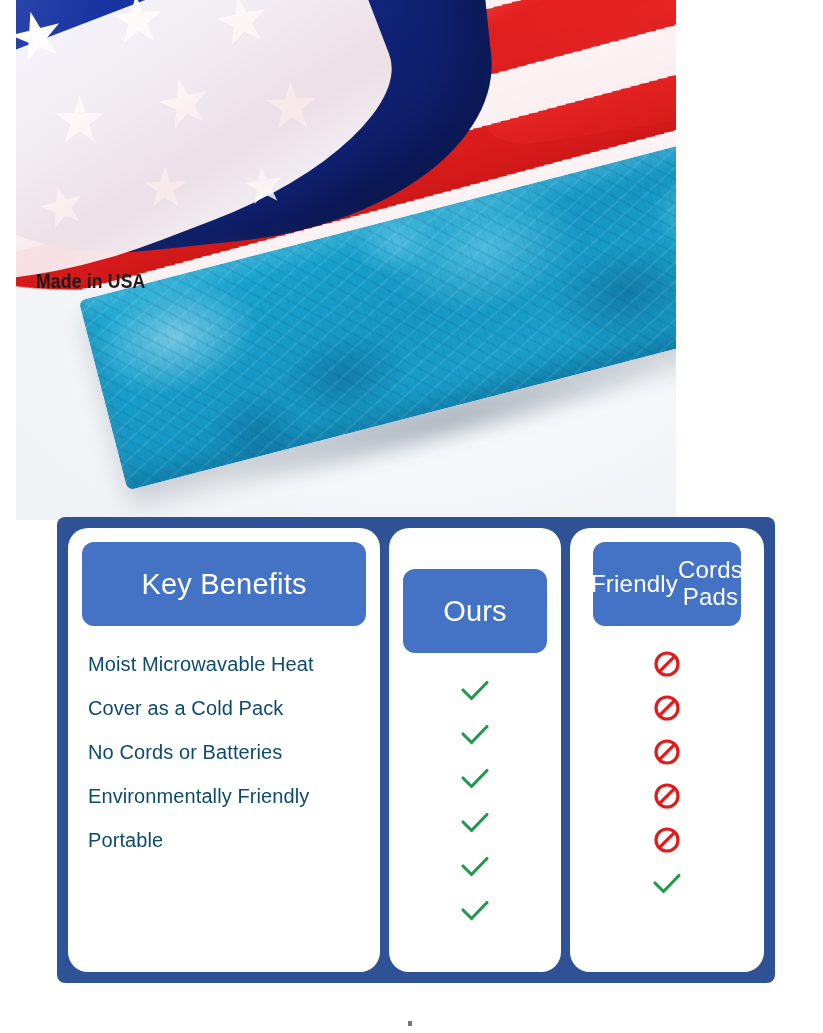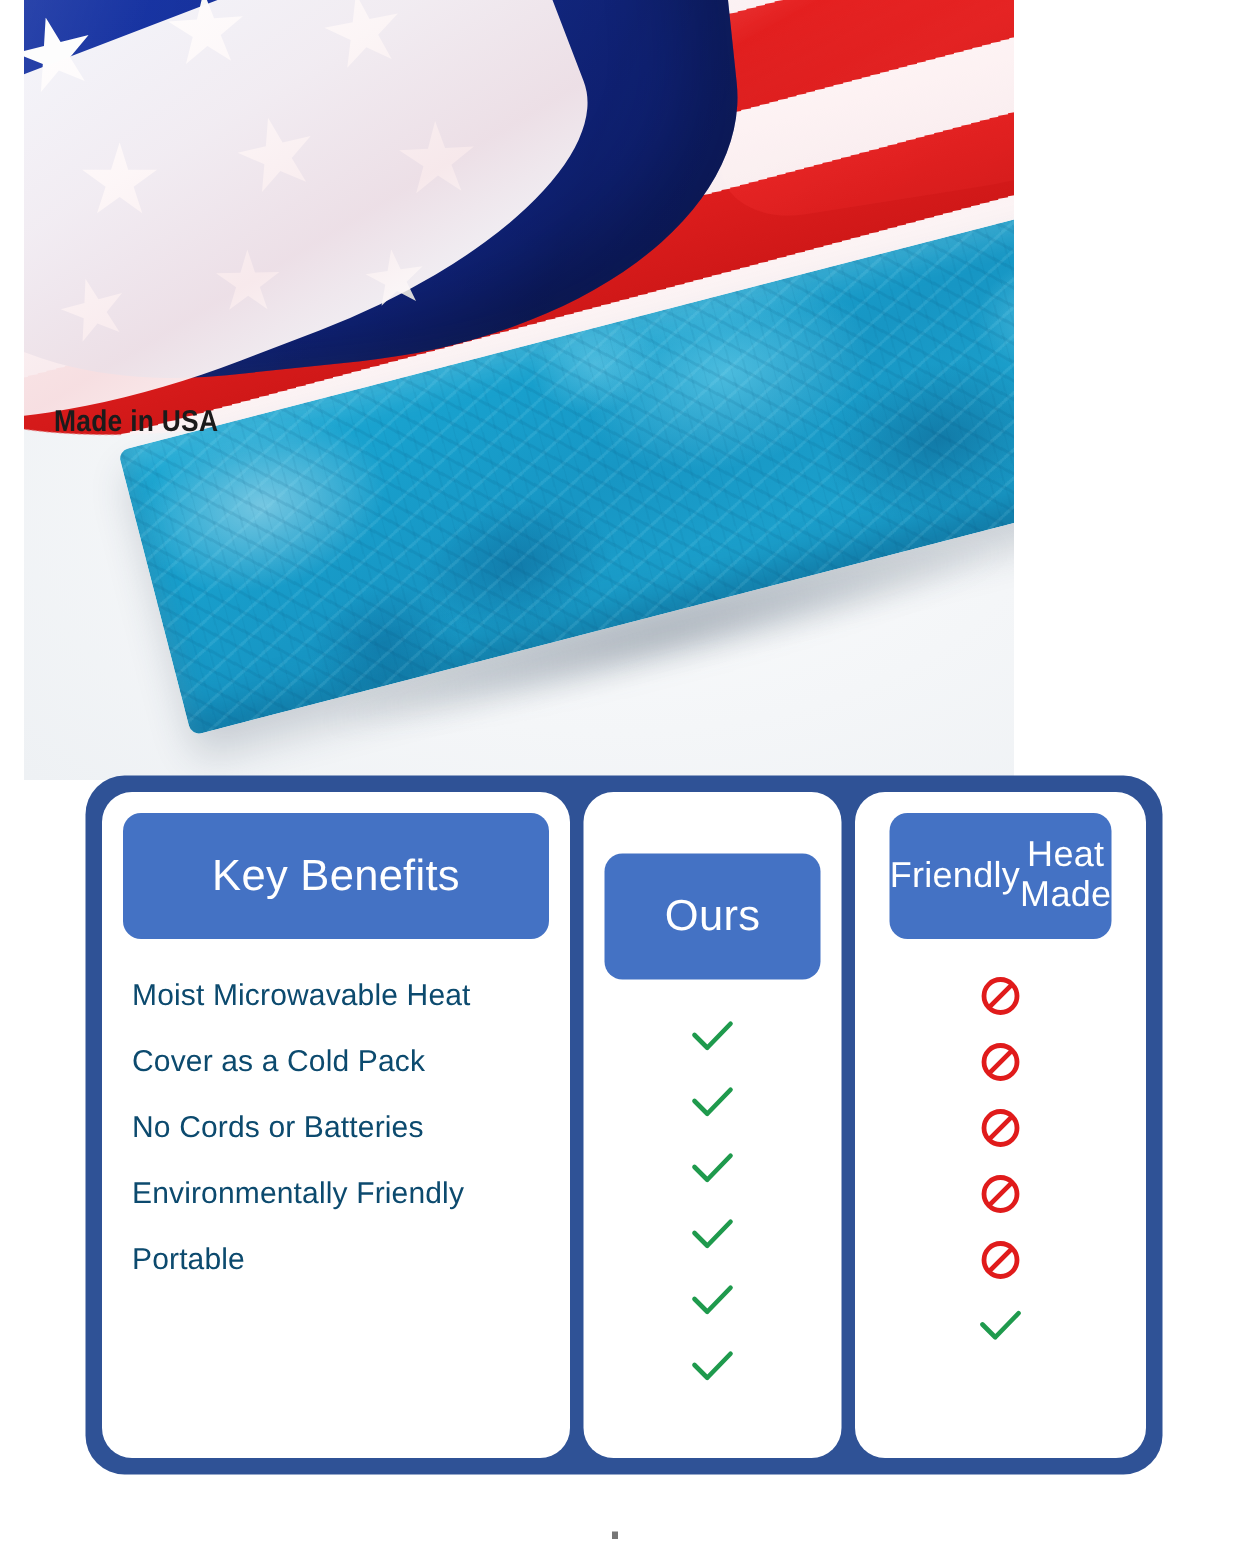--- a/index.html
+++ b/index.html
@@ -110,21 +110,21 @@
     position:absolute;left:20px;top:270px;
     font-family:"Liberation Sans","DejaVu Sans",sans-serif;
     font-weight:700;font-size:20px;letter-spacing:.2px;color:#1b1b1b;
     transform:scaleX(.88);transform-origin:left center;
     white-space:nowrap;
   }
 
   
   .table-panel{
     position:absolute;left:57px;top:517px;width:718px;height:466px;
-    background:#2f5296;border-radius:26px;
+    background:#2f5296;border-radius:8px;
     box-sizing:border-box;padding:11px;
     display:flex;gap:9px;
   }
   .col{
     background:#ffffff;border-radius:20px;
     display:flex;flex-direction:column;align-items:center;
     padding:14px 0 0 0;box-sizing:border-box;position:relative;
   }
   .col-benefits{flex:0 0 312px;}
   .col-ours{flex:0 0 172px;}
@@ -253,21 +253,21 @@
             <path d="M3 11 L11.5 19.5 L27 3.5" fill="none" stroke="#1f9a4d" stroke-width="3.1" stroke-linecap="round" stroke-linejoin="round"></path>
           </svg>
         </div>
       </div>
     </div>
 
     <div class="col col-electric">
       <div class="pill pill-electric">
         <span>Friendly</span>
           <br>
-        <span>Heat Made</span>
+        <span>Cords Pads</span>
       </div>
       <div class="rows">
         <div class="row">
           <svg class="ban" viewBox="0 0 28 28" aria-label="no">
             <circle cx="14" cy="14" r="11" fill="none" stroke="#e01b1b" stroke-width="3.2"></circle>
             <line x1="6.4" y1="21.6" x2="21.6" y2="6.4" stroke="#e01b1b" stroke-width="3.2" stroke-linecap="butt"></line>
           </svg>
         </div>
         <div class="row">
           <svg class="ban" viewBox="0 0 28 28" aria-label="no">

